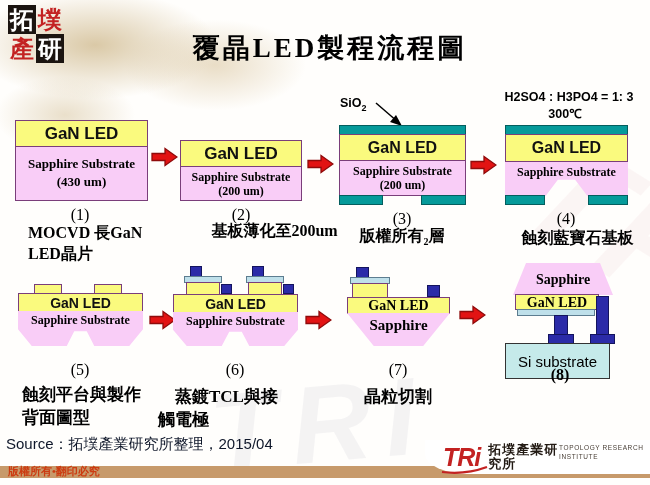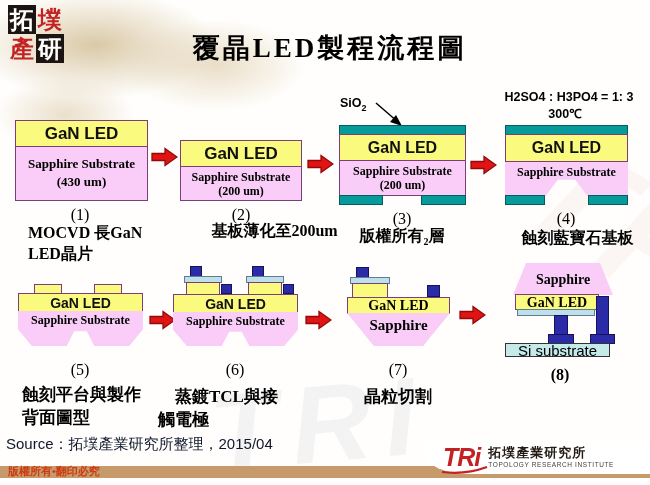--- a/index.html
+++ b/index.html
@@ -52,21 +52,21 @@
   .source-line { position:absolute; left:6px; top:435px; font-family:Liberation Sans, sans-serif;
     font-size:15px; color:#0f172a; }
   .bottom-bar { position:absolute; left:0; top:466px; width:650px; height:12px; background:var(--bar-tan); }
   .copyright { position:absolute; left:8px; top:465px; font-size:11px; font-weight:bold;
     color:#cc3b11; line-height:13px; }
   .tri-block { position:absolute; left:425px; top:440px; width:225px; height:34px; background:#fff;
     border-bottom-left-radius:45px 20px; display:flex; align-items:center; padding-left:18px; }
   .tri-acronym { position:relative; font-family:"Liberation Sans",sans-serif; font-weight:bold;
     font-style:italic; font-size:25px; color:var(--logo-red); letter-spacing:-1px; line-height:1; }
   .tri-swoosh { position:absolute; left:-2px; bottom:-4px; }
-  .tri-names { margin-left:8px; display:flex; flex-direction:column; }
+  .tri-names { margin-left:8px; display:flex; flex-direction:row; }
   .tri-zh { font-weight:bold; font-size:13px; color:#221a14; letter-spacing:1px; line-height:14px; }
   .tri-en { font-family:"Liberation Sans",sans-serif; font-size:6.5px; color:#4a4038; letter-spacing:.6px; line-height:9px; }
 </style>
 </head>
 <body>
 
 <div id="slide">
 
   <div class="map-texture"></div>
   <div class="wm wm1">TRI</div>
@@ -198,21 +198,21 @@
   <div class="abs pink sub-serif" style="left:513px;top:263px;width:100px;height:32px;font-size:14px;padding-top:9px;
        clip-path:polygon(13% 0,87% 0,100% 100%,0 100%);">
     <div>Sapphire</div>
   </div>
   <div class="abs yellow bordered sub-serif" style="left:515px;top:294px;width:84px;height:16px;font-size:14px;line-height:15px;">GaN LED</div>
   <div class="abs strip" style="left:517px;top:309px;width:78px;height:7px;"></div>
   <div class="abs navy" style="left:554px;top:315px;width:14px;height:20px;"></div>
   <div class="abs navy" style="left:548px;top:334px;width:26px;height:10px;"></div>
   <div class="abs navy" style="left:596px;top:296px;width:13px;height:39px;"></div>
   <div class="abs navy" style="left:590px;top:334px;width:25px;height:10px;"></div>
-  <div class="abs" style="left:505px;top:343px;width:105px;height:14px;background:var(--si-cyan);border:1px solid #333;
+  <div class="abs" style="left:505px;top:343px;width:105px;height:36px;background:var(--si-cyan);border:1px solid #333;
        font-family:'Liberation Sans',sans-serif;font-size:15px;color:#000;display:flex;align-items:center;justify-content:center;">Si substrate</div>
   <div class="abs cap-num" style="left:510px;top:366px;width:100px;font-weight:bold;">(8)</div>
 
   <div class="source-line">Source：拓墣產業研究所整理，2015/04</div>
   <div class="bottom-bar"></div>
   <div class="copyright">版權所有•翻印必究</div>
 
   <div class="tri-block">
     <div class="tri-acronym">
       <span>TRi</span>

